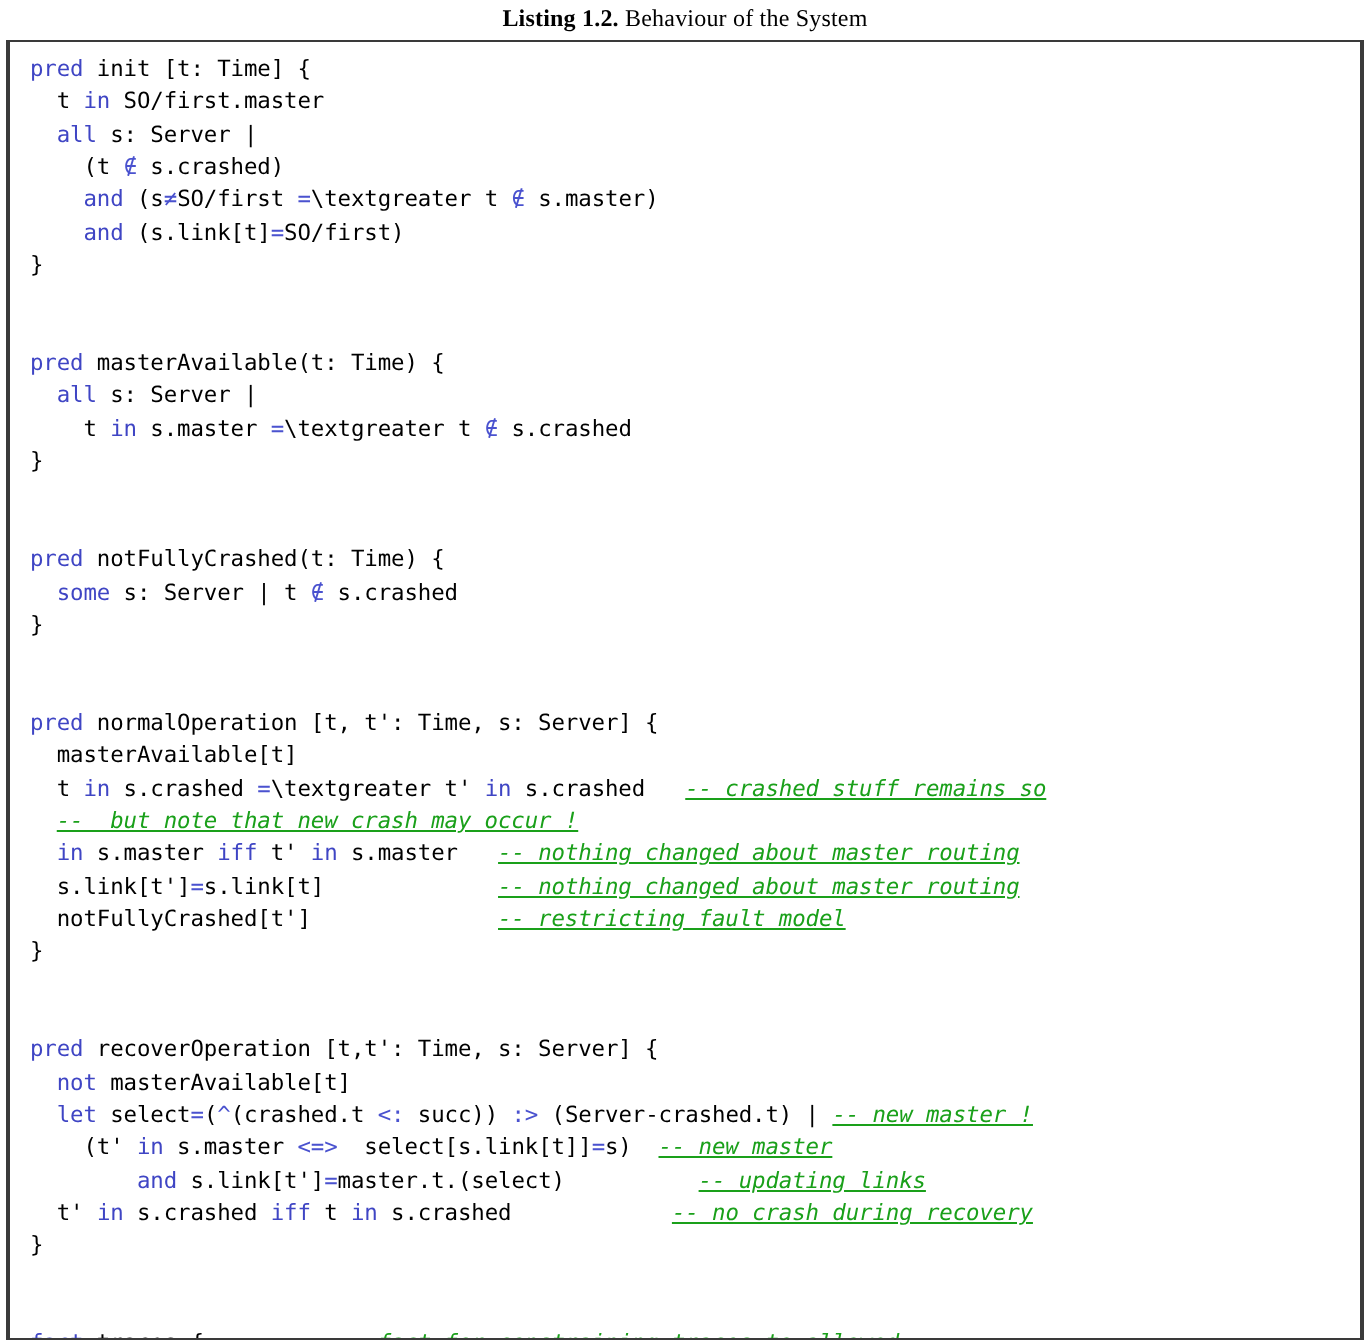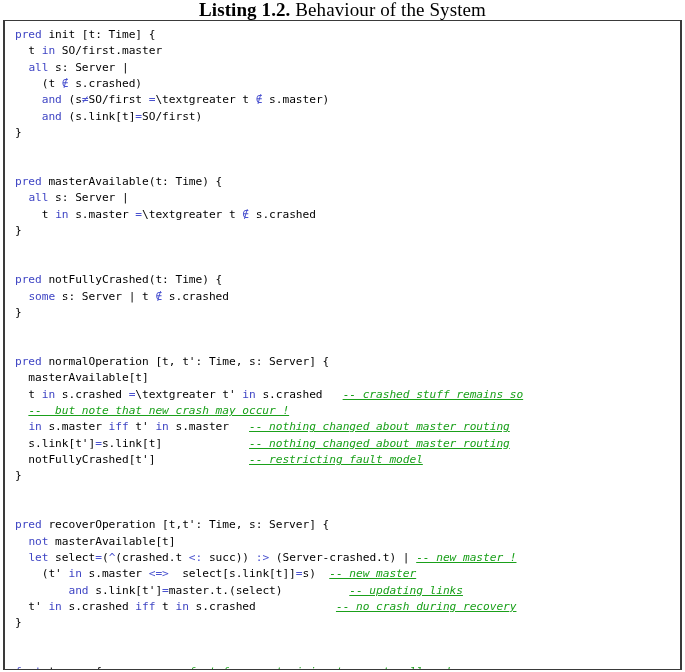--- a/index.html
+++ b/index.html
@@ -15,21 +15,21 @@
   }
   .page {
     width: 685px;
     height: 672px;
     position: relative;
     box-sizing: border-box;
   }
   .caption {
     text-align: center;
     font-family: "Liberation Serif", "DejaVu Serif", serif;
-    font-size: 19px;
+    font-size: 12px;
     color: #000000;
     line-height: 17px;
     padding-top: 1px;
     padding-bottom: 3px;
     letter-spacing: 0.1px;
   }
   .caption .cap-label {
     font-weight: bold;
   }
   .listing-box {

